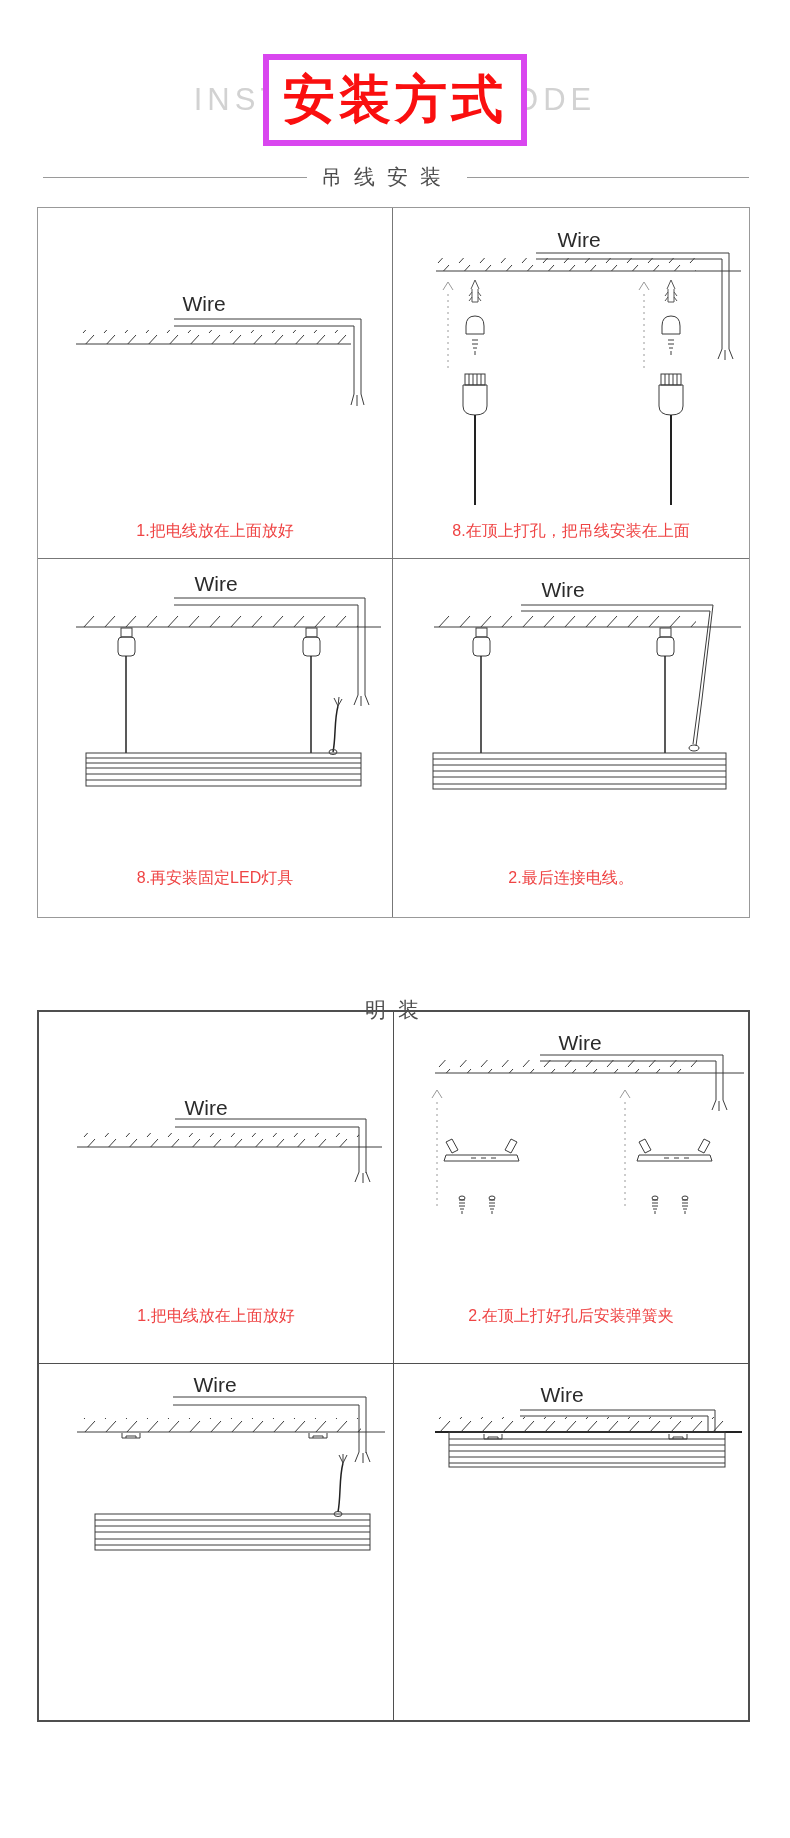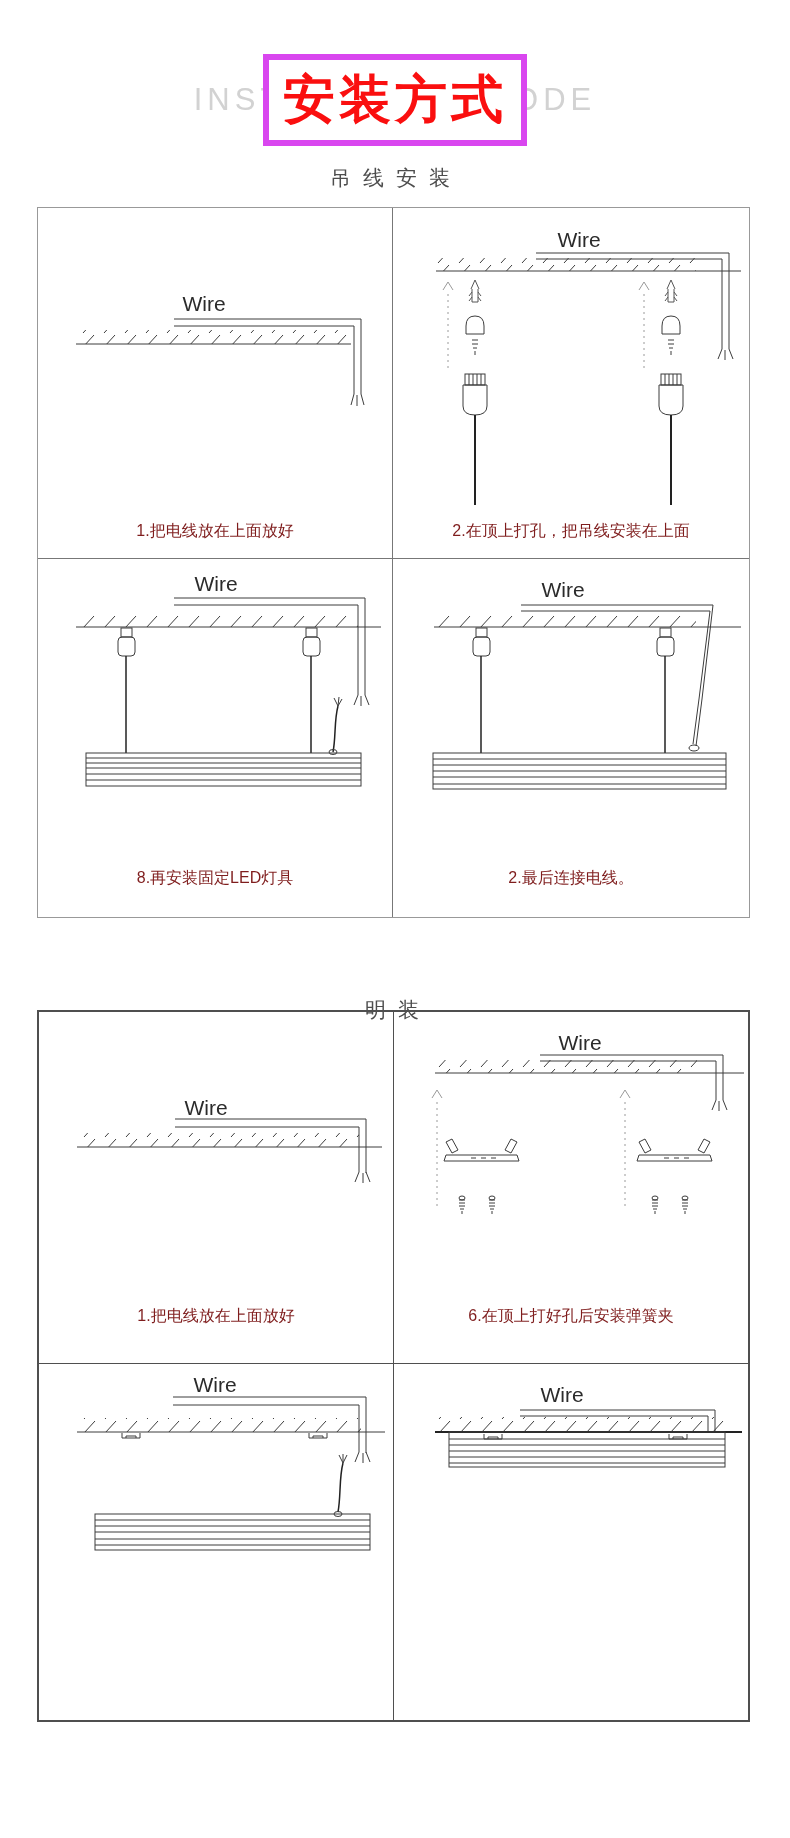--- a/index.html
+++ b/index.html
@@ -7,36 +7,36 @@
         font-family:"Liberation Sans",sans-serif;}
   
   .watermark{position:absolute;top:82px;left:0;width:790px;text-align:center;
              font-size:31px;letter-spacing:5px;color:#d2d2d2;font-weight:400;}
   .title-box{position:absolute;left:263px;top:54px;width:264px;height:92px;
              background:#ffffff;border:6px solid #d946ef;display:flex;
              align-items:center;justify-content:center;z-index:2;box-sizing:border-box;font-family:Liberation Serif, serif;}
   .title-box span{font-size:52px;font-weight:700;color:#fa0f0f;letter-spacing:4px;}
   
   .sec-head{position:absolute;left:43px;width:706px;height:26px;display:flex;align-items:center;}
-  .sec-head.h1{top:164px;flex-direction:column;} .sec-head.h2{top:997px;gap:44px;}
+  .sec-head.h1{top:164px;} .sec-head.h2{top:997px;gap:44px;}
   .rule{height:1px;background:#9a9a9a;}
   .rule.l{width:264px;margin-right:14px;}
   .rule.r{flex:1;margin-left:14px;}
   .sec-title{font-size:21px;color:#4d4d4d;letter-spacing:12px;white-space:nowrap;}
   
   .grid{position:absolute;left:37px;width:713px;display:grid;grid-template-columns:355px 1fr;box-sizing:border-box;}
   .grid.g1{top:207px;height:711px;border:1px solid #999;grid-template-rows:351px 1fr;}
   .grid.g2{top:1010px;height:712px;border:2px solid #4f4f4f;grid-template-rows:352px 1fr;}
   .cell{position:relative;overflow:hidden;}
   .g1 .cell.c1,.g1 .cell.c3{border-right:1px solid #777;}
   .g1 .cell.c1,.g1 .cell.c2{border-bottom:1px solid #777;}
   .g2 .cell.c1,.g2 .cell.c3{border-right:1px solid #4f4f4f;}
   .g2 .cell.c1,.g2 .cell.c2{border-bottom:1px solid #4f4f4f;}
   .cell svg{position:absolute;top:0;left:0;}
-  .caption{position:absolute;left:0;width:100%;text-align:center;font-size:16px;color:#7f1d1d;}
+  .caption{position:absolute;left:0;width:100%;text-align:center;font-size:16px;color:#ef4444;}
   .cap-b16{bottom:16px;} .cap-b28{bottom:28px;} .cap-b36{bottom:36px;}
   
   .s1{stroke:#3c3c3c;stroke-width:1;fill:none;}
   .s2{stroke:#222;stroke-width:2;fill:none;}
   .c15{stroke:#222;stroke-width:1.5;fill:none;}
   .sd{stroke:#9a9a9a;stroke-width:1;fill:none;stroke-dasharray:2,4;}
   .sc{stroke:#9a9a9a;stroke-width:1;fill:none;}
   text.wire{font-family:"Liberation Sans",sans-serif;font-size:21px;fill:#2b2b2b;text-anchor:middle;}
 </style>
 </head>
@@ -114,21 +114,21 @@
       <svg width="358" height="351" viewBox="0 0 358 351">
         <text class="wire" x="186" y="39">Wire</text>
         <path class="s1" d="M143,45 H336 V141"></path>
         <path class="s1" d="M143,51 H329 V141"></path>
         <path class="s1" d="M329,141 l-4,10 M332,142 v10 M336,141 l4,10"></path>
         <rect x="43" y="50" width="260" height="13" fill="url(#hatch)"></rect>
         <line class="s1" x1="43" y1="63" x2="348" y2="63"></line>
         <use href="#dropkit"></use>
         <use href="#dropkit" x="196"></use>
       </svg>
-      <div class="caption cap-b16">2.在顶上打孔，把吊线安装在上面</div>
+      <div class="caption cap-b16">8.在顶上打孔，把吊线安装在上面</div>
     </div>
 
     <div class="cell c3">
       <svg width="355" height="360" viewBox="0 0 355 360">
         <text class="wire" x="178" y="32">Wire</text>
         <path class="s1" d="M136,39 H327 V136"></path>
         <path class="s1" d="M136,46 H320 V136"></path>
         <path class="s1" d="M320,136 l-4,10 M323,137 v10 M327,136 l4,10"></path>
         <rect x="38" y="55" width="282" height="13" fill="url(#hatch)"></rect>
         <line class="s1" x1="38" y1="68" x2="343" y2="68"></line>
@@ -196,21 +196,21 @@
         <line class="sd" x1="43" y1="90" x2="43" y2="198"></line>
         <path class="sc" d="M226,86 l5,-8 l5,8"></path>
         <line class="sd" x1="231" y1="90" x2="231" y2="198"></line>
         <use href="#clip"></use>
         <use href="#clip" x="193"></use>
         <use href="#scr" x="68" y="188"></use>
         <use href="#scr" x="98" y="188"></use>
         <use href="#scr" x="261" y="188"></use>
         <use href="#scr" x="291" y="188"></use>
       </svg>
-      <div class="caption cap-b36">6.在顶上打好孔后安装弹簧夹</div>
+      <div class="caption cap-b36">2.在顶上打好孔后安装弹簧夹</div>
     </div>
 
     <div class="cell c3">
       <svg width="355" height="360" viewBox="0 0 355 360">
         <text class="wire" x="176" y="28">Wire</text>
         <path class="s1" d="M134,33 H327 V89"></path>
         <path class="s1" d="M134,41 H320 V88"></path>
         <path class="s1" d="M320,88 l-4,10 M324,89 v10 M327,88 l4,10"></path>
         <rect x="38" y="54" width="284" height="14" fill="url(#hatch)"></rect>
         <line class="s1" x1="38" y1="68" x2="346" y2="68"></line>

